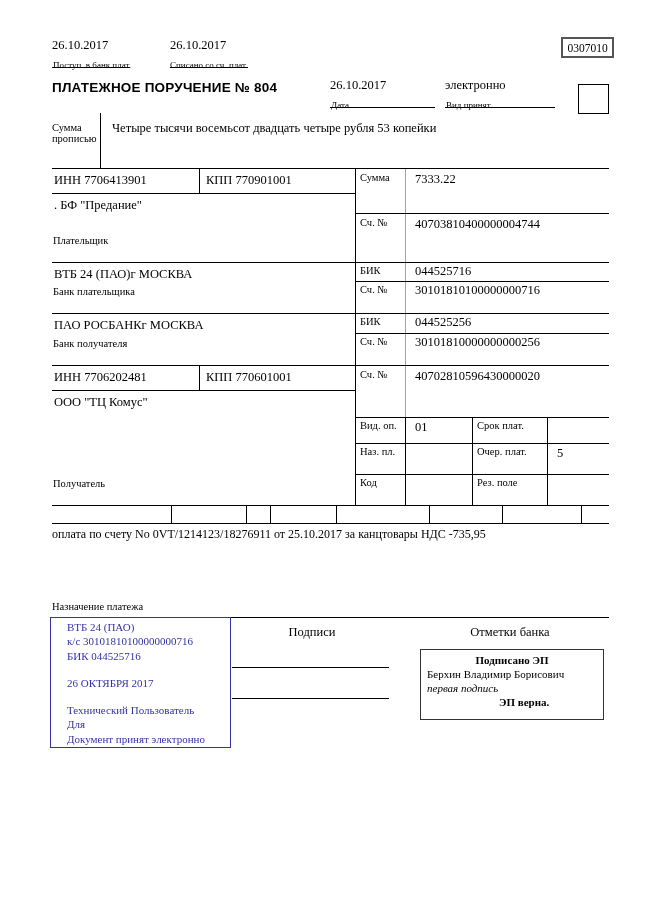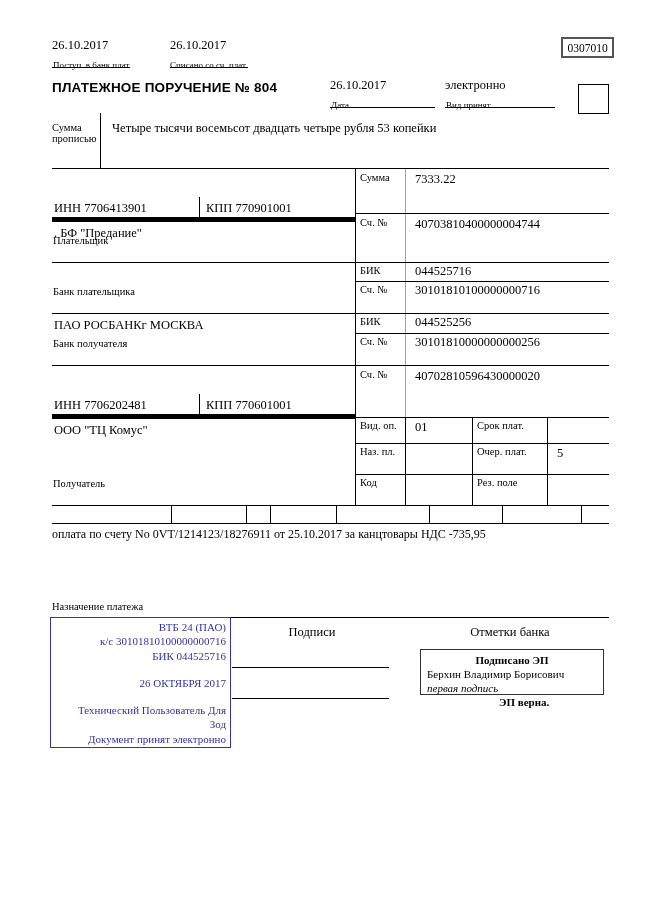--- a/index.html
+++ b/index.html
@@ -22,21 +22,21 @@
     display: flex; align-items: center; justify-content: center;
   }
   .sqbox { border: 1px solid #000; background: #fff; }
   .title { font-family: "Liberation Sans", sans-serif; font-weight: bold; font-size: 13.5px; letter-spacing: .2px; }
 
   
   .mtable { position:absolute; left:52px; top:168px; width:557px; border-top:1px solid #000; }
   .sec { display:flex; border-bottom:1px solid #000; }
   .sec-left { width:303px; position:relative; }
   .sec-right { flex:1; border-left:1px solid #000; display:flex; flex-direction:column; }
-  .innrow { display:flex; height:25px; border-bottom:5px solid #000000;margin-top:28px; }
+  .innrow { display:flex; height:25px; border-bottom:1px solid #000000; }
   .innrow .inn { width:148px; border-right:1px solid #000; padding:4px 0 0 2px; font-size:12.5px; }
   .innrow .kpp { flex:1; padding:4px 0 0 6px; font-size:12.5px; }
   .orgname { padding:4px 0 0 2px; font-size:12.5px; }
   .seclabel { position:absolute; bottom:16px; left:1px; font-size:10.5px; }
   .rbox { display:flex; }
   .rbox.bb { border-bottom:1px solid #000; }
   .rlabel { width:50px; border-right:1px solid #a3a3a3; padding:3px 0 0 4px; font-size:10.5px; }
   .rval { flex:1; padding:3px 0 0 9px; font-size:12.5px; }
 
   .optable { display:grid; grid-template-columns:50px 67px 75px 1fr; grid-template-rows:26px 31px 1fr; flex:1; }
@@ -47,26 +47,26 @@
   .bb2 { border-bottom:1px solid #000; }
 
   .strip { display:flex; height:18px; border-bottom:1px solid #000; }
   .strip > div { height:100%; }
   .strip .c { border-right:1px solid #000; }
 
   
   .stamp {
     position:absolute; left:50px; top:617px; width:181px; height:131px;
     border:1px solid #3333a6; color:#3333a6;
-    font-size:11px; line-height:1.3; padding:2px 4px;text-align:right;
+    font-size:11px; line-height:1.3; padding:2px 16px;
   }
   .stamp .gap { margin-top:13px; }
   .sigline { position:absolute; left:232px; width:157px; border-top:1px solid #000; }
   .bankbox {
-    position:absolute; left:420px; top:649px; width:184px; height:46px;
+    position:absolute; left:420px; top:649px; width:184px; height:71px;
     border:1.5px solid #333; padding:3px 6px; font-size:11px; line-height:1.28;
   }
   .bankbox .t { font-weight:bold; text-align:center; }
   .bankbox .sig { font-style:italic; }
   .bankbox .ver { font-weight:bold; padding-left:72px; }
 </style>
 </head>
 <body>
 
 <div class="page">
@@ -111,20 +111,21 @@
         </div>
         <div class="rbox" style="flex:1;">
           <div class="rlabel">Сч. №</div>
           <div class="rval">40703810400000004744</div>
         </div>
       </div>
     </div>
 
     <div class="sec" style="height:51px;">
       <div class="sec-left">
+        <div class="orgname">ВТБ 24 (ПАО)г МОСКВА</div>
         <div class="seclabel">Банк плательщика</div>
       </div>
       <div class="sec-right">
         <div class="rbox bb" style="height:19px;">
           <div class="rlabel" style="padding-top:2px;">БИК</div>
           <div class="rval" style="padding-top:1px;">044525716</div>
         </div>
         <div class="rbox" style="flex:1;">
           <div class="rlabel" style="padding-top:2px;">Сч. №</div>
           <div class="rval" style="padding-top:1px;">30101810100000000716</div>
@@ -198,21 +199,20 @@
 
   <div class="abs lbl-md" style="left:52px; top:601px;">Назначение платежа</div>
   <div class="abs" style="left:52px; top:617px; width:557px; border-top:1px solid #000;"></div>
 
   <div class="stamp">
     <div>ВТБ 24 (ПАО)</div>
     <div>к/с 30101810100000000716</div>
     <div>БИК 044525716</div>
     <div class="gap">26 ОКТЯБРЯ 2017</div>
     <div class="gap">Технический Пользователь Для</div>
-    <div>Зод</div>
     <div>Документ принят электронно</div>
   </div>
 
   <div class="abs" style="left:232px; top:625px; width:160px; text-align:center; font-size:12.5px;">Подписи</div>
   <div class="abs" style="left:410px; top:625px; width:200px; text-align:center; font-size:12.5px;">Отметки банка</div>
 
   <div class="sigline" style="top:667px;"></div>
   <div class="sigline" style="top:698px;"></div>
 
   <div class="bankbox">

